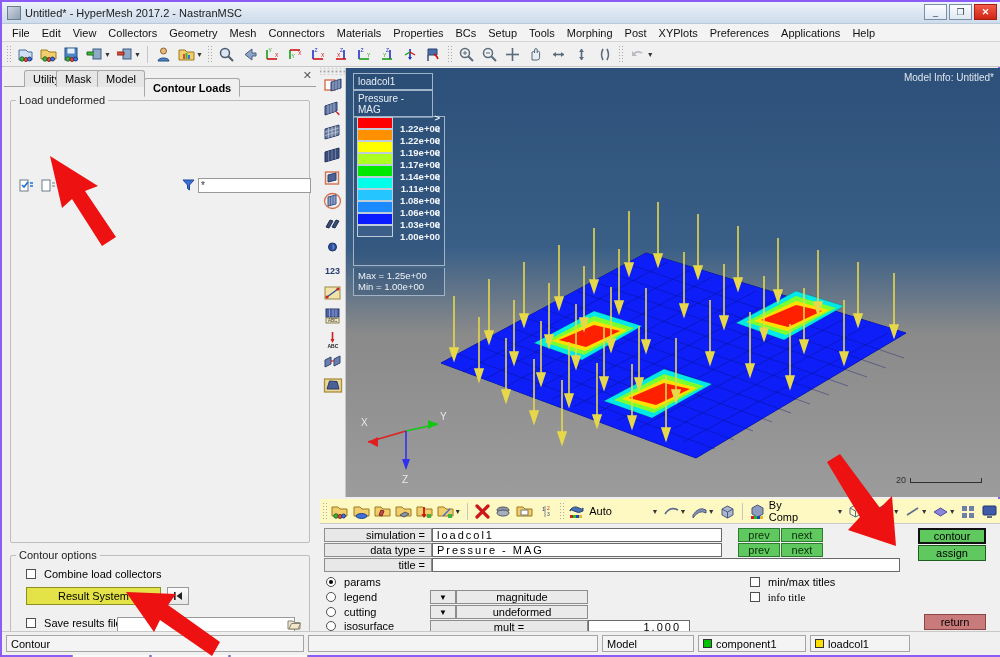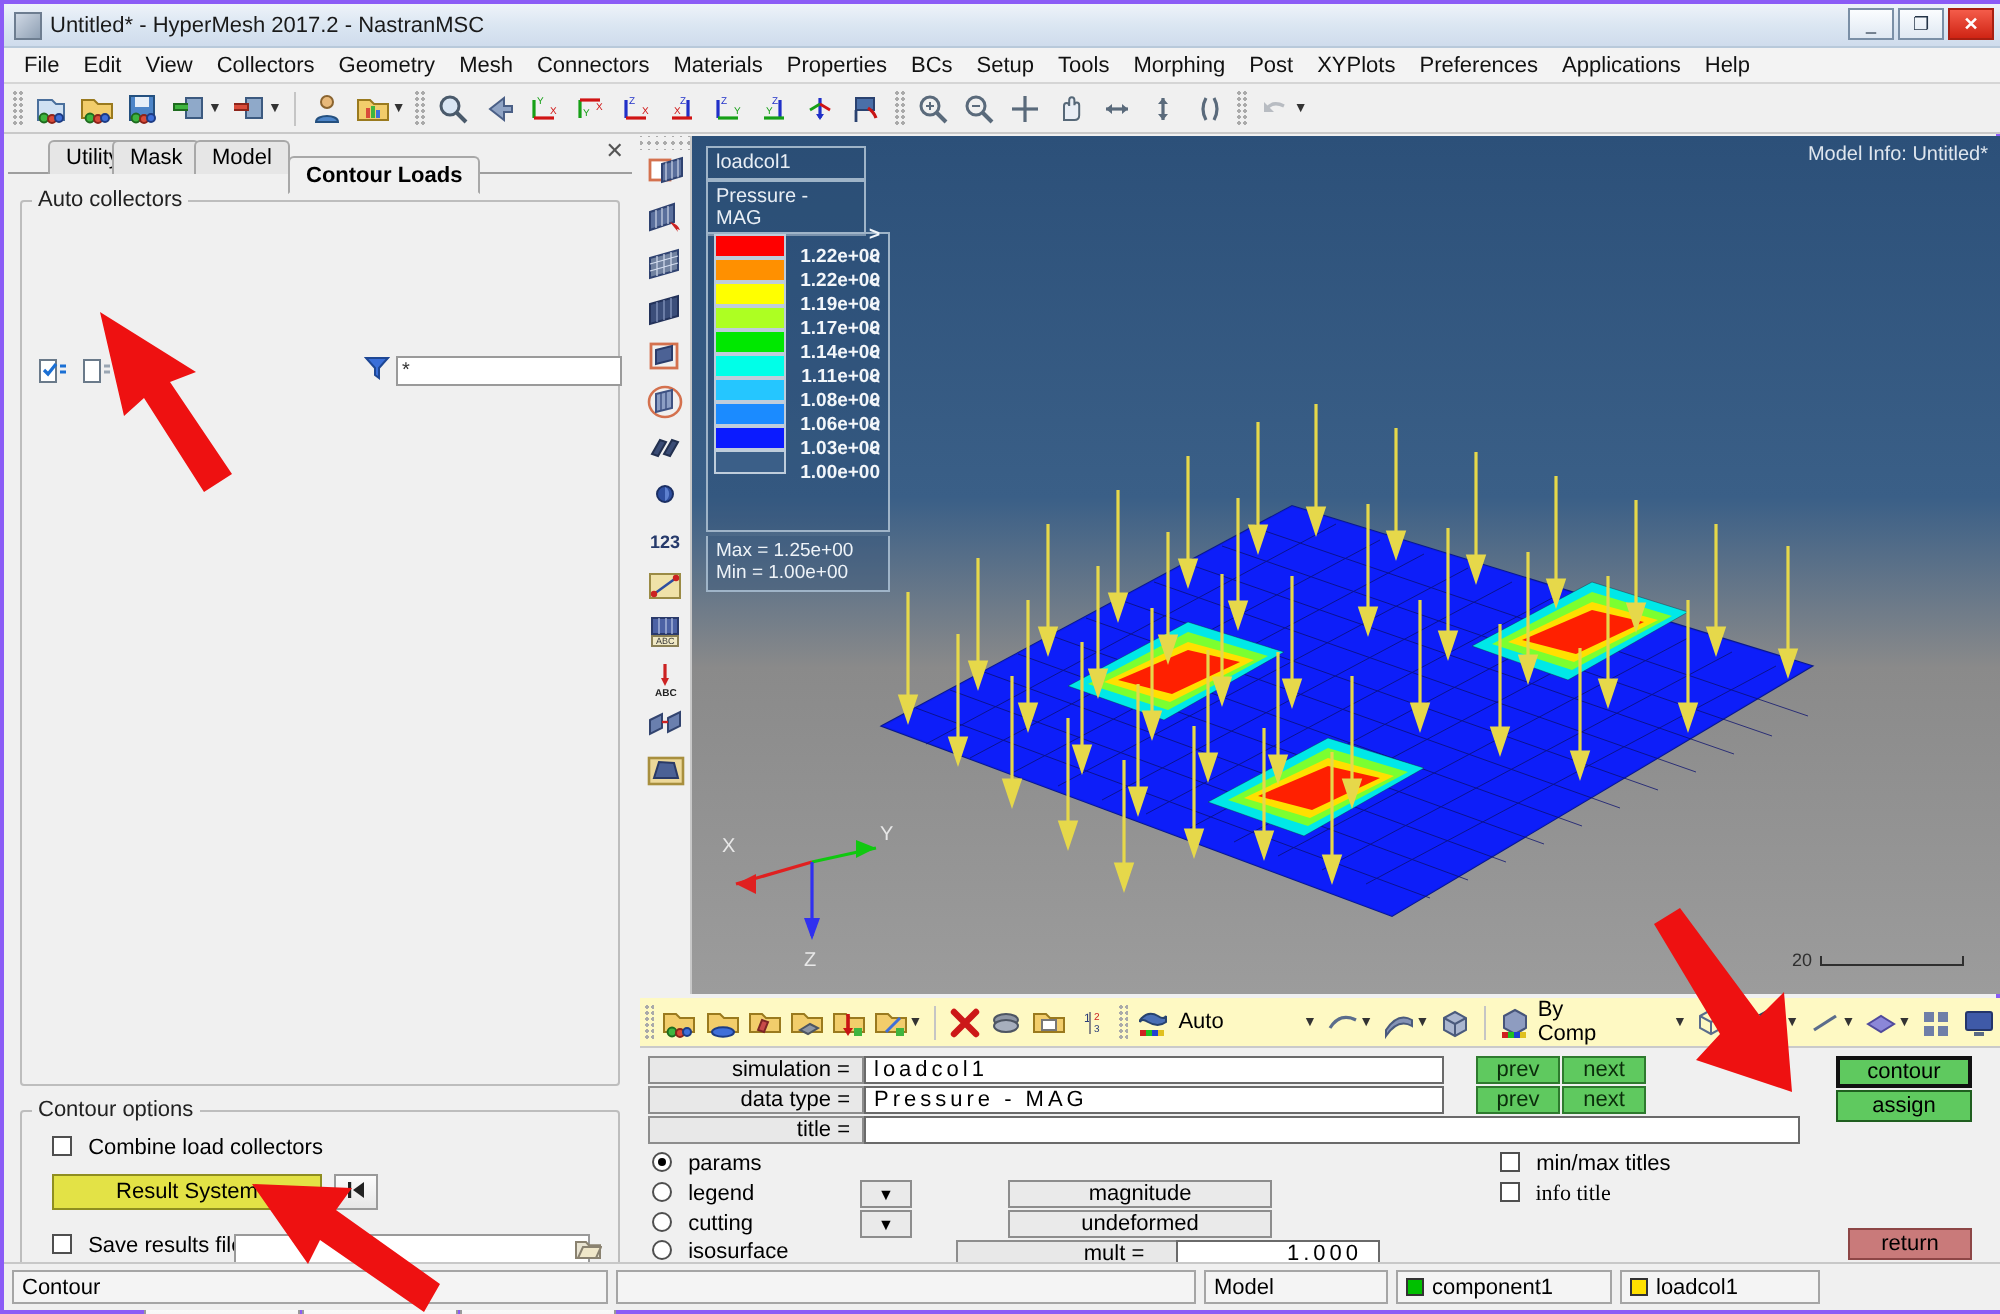--- a/index.html
+++ b/index.html
@@ -148,21 +148,21 @@
     font-size:11px; text-align:center; line-height:12px; color:#0b2d0b; }
   .bigbtn { position:absolute; width:68px; height:16px; background:#5fc95f;
     border:1px solid #1f5e1f; font-size:11px; text-align:center; line-height:14px; }
   .bigbtn.sel { border:2px solid #111; line-height:12px; }
   .retbtn { position:absolute; width:62px; height:16px; background:#c97a7a;
     border:1px solid #8d4646; font-size:11px; text-align:center; line-height:14px; }
 
   .drop-arrow { position:absolute; width:26px; height:14px; border:1px solid #8d8d8d;
     background:#eaeaea; display:flex; align-items:center; justify-content:center; font-size:8px; }
   .mid-btn { position:absolute; height:14px; border:1px solid #8d8d8d; background:#eaeaea;
-    font-size:11px; text-align:center; line-height:12px;margin-left:48px; }
+    font-size:11px; text-align:center; line-height:12px; }
 
   .opt { position:absolute; font-size:11px; }
 
   
   .arrow { position:absolute; pointer-events:none; }
 </style>
 </head>
 <body>
 
 <div id="app">
@@ -390,21 +390,21 @@
 
     <div class="tabsrow">
       <div class="tabitem" style="left:20px;">Utility</div>
       <div class="tabitem" style="left:52px;">Mask</div>
       <div class="tabitem" style="left:93px;">Model</div>
       <div class="tabitem active" style="left:140px;margin-top:10px;">Contour Loads</div>
       <span class="tabclose">✕</span>
     </div>
 
     <div class="groupbox" style="left:6px; top:32px; width:300px; height:443px;"></div>
-    <div class="grouplabel" style="left:12px; top:26px;">Auto collectors</div>
+    <div class="grouplabel" style="left:12px; top:26px;">Load undeformed</div>
 
     <div class="lc-toolbar">
       <span class="lcbtn">
         <svg width="16" height="14" viewBox="0 0 16 14">
             <rect x="1" y="1" width="8" height="11" fill="#fff" stroke="#6a7a8a"></rect>
             <path d="M3 6 l2 2 l4-5" fill="none" stroke="#1a6fd4" stroke-width="1.6"></path>
             <path d="M11 4 l3 0 M11 7 l3 0" stroke="#1a6fd4" stroke-width="1.4"></path>
           </svg>
       </span>
       <span class="lcbtn">

